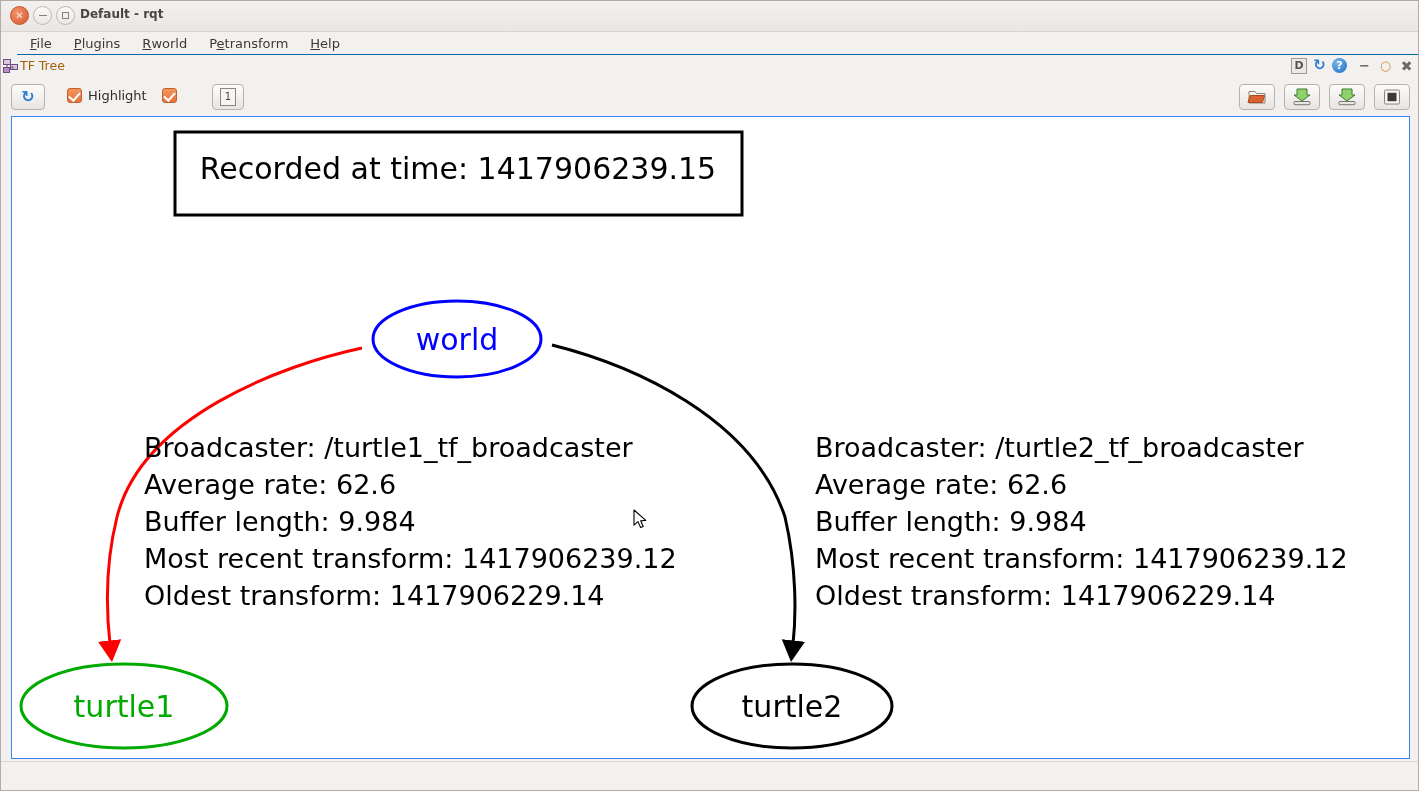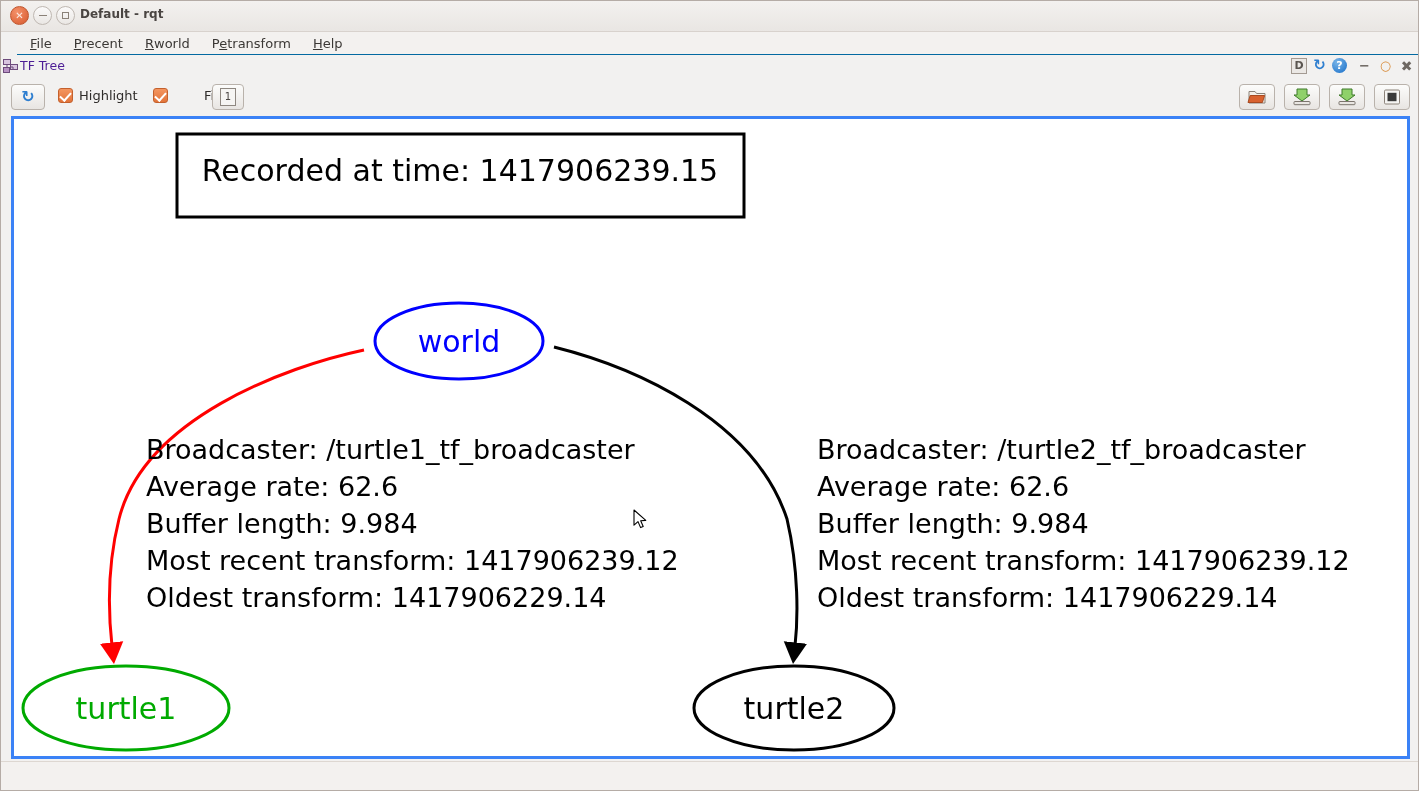--- a/index.html
+++ b/index.html
@@ -104,21 +104,21 @@
   .panelhdr {
     position: absolute;
     left: 0; top: 55px;
     width: 1419px;
     height: 22px;
   }
   .panel-title {
     position: absolute;
     left: 19px; top: 2px;
     font-size: 12.5px;
-    color: #4c1d95;
+    color: #a16207;
     white-space: nowrap;
   }
   .panel-icon {
     position: absolute;
     left: 2px; top: 3px;
     width: 15px; height: 14px;
   }
   .hdr-right {
     position: absolute;
     right: 5px; top: 1px;
@@ -176,20 +176,21 @@
     cursor: default;
   }
   .tbtn .gl { font-size: 16px; line-height: 1; color: #2f7fd0; font-weight: bold; }
   .chk-wrap {
     position: absolute;
     top: 6px;
     display: flex;
     align-items: center;
     gap: 6px;
     cursor: default;
+    margin-left: 9px;
   }
   .chk {
     width: 15px; height: 15px;
     background: linear-gradient(180deg, #f4955f 0%, #e2743a 100%);
     border: 1px solid #c4602c;
     border-radius: 3px;
     box-sizing: border-box;
     position: relative;
   }
   .chk::after {
@@ -243,21 +244,21 @@
     cursor: default;
   }
 
   
   .canvas {
     position: absolute;
     left: 10px; top: 115px;
     width: 1399px;
     height: 643px;
     background: #ffffff;
-    border: 3px solid #3b82f6;
+    border: 1px solid #3b82f6;
     box-sizing: border-box;
     overflow: hidden;
   }
   .graph-svg { position: absolute; left: 0; top: 0; }
 
   .node-label {
     font-family: "DejaVu Sans", sans-serif;
     font-size: 30px;
   }
   .info-text {
@@ -303,21 +304,21 @@
         </div>
       <div class="wbtn max">
           <span class="sq"></span>
         </div>
     </div>
     <div class="wtitle">Default - rqt</div>
   </div>
 
   <div class="menubar">
     <div class="menu-item"><u>F</u><span>ile</span></div>
-    <div class="menu-item"><u>P</u><span>recent</span></div>
+    <div class="menu-item"><u>P</u><span>lugins</span></div>
     <div class="menu-item"><u>R</u><span>world</span></div>
     <div class="menu-item">P<u>e</u><span>transform</span></div>
     <div class="menu-item"><u>H</u><span>elp</span></div>
   </div>
 
   <div class="panelhdr">
     <svg class="panel-icon" viewBox="0 0 15 14">
       <rect x="0.5" y="0.5" width="7" height="5" fill="#d9c6e0" stroke="#6d4b7c" stroke-width="1"></rect>
       <rect x="7.5" y="5.5" width="7" height="5" fill="#d9c6e0" stroke="#6d4b7c" stroke-width="1"></rect>
       <rect x="0.5" y="8.5" width="6" height="5" fill="#b892c4" stroke="#6d4b7c" stroke-width="1"></rect>

